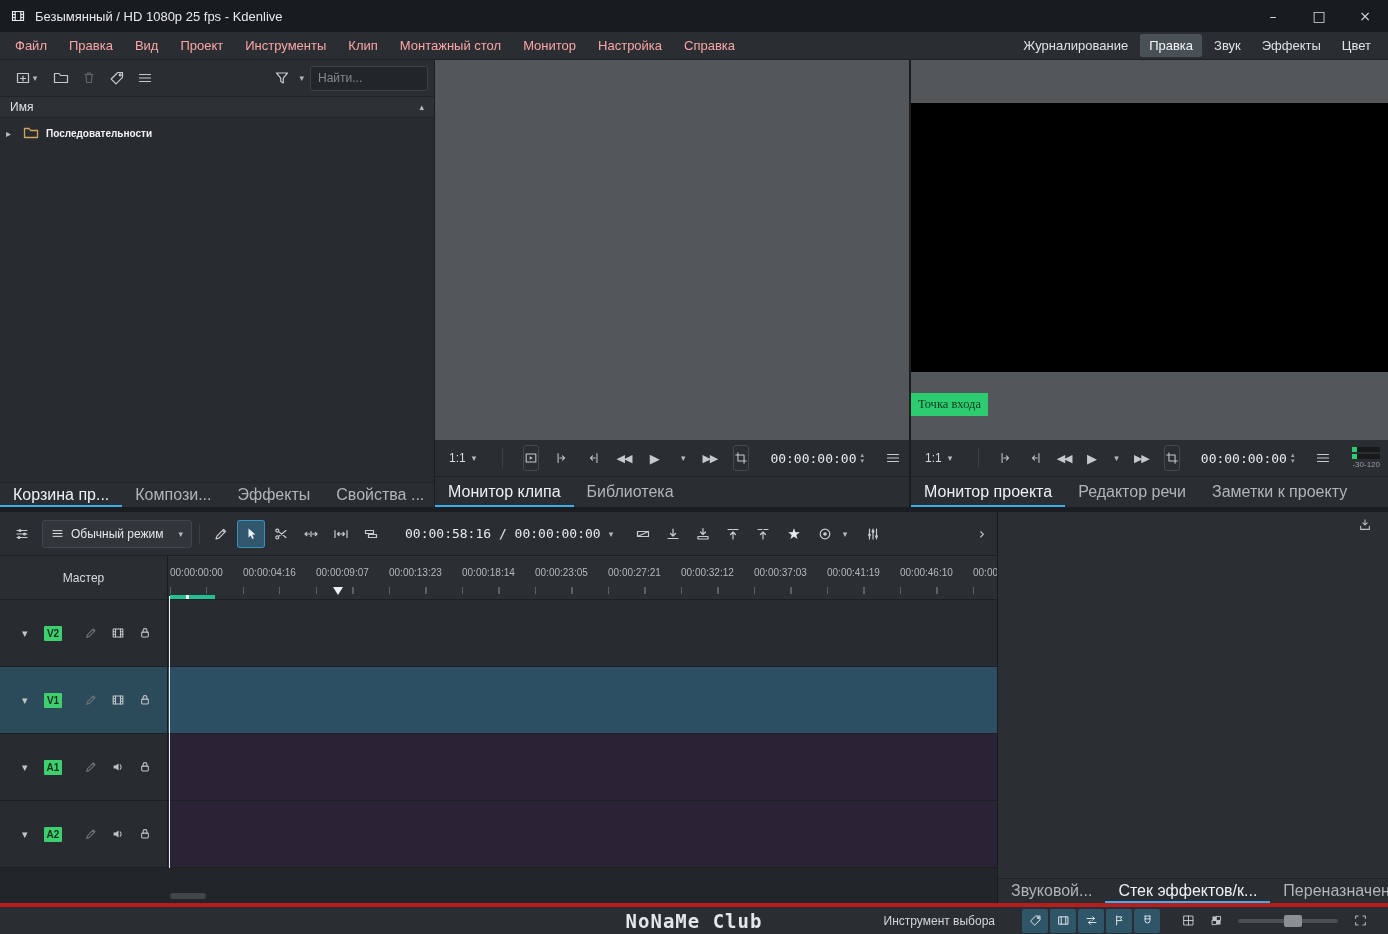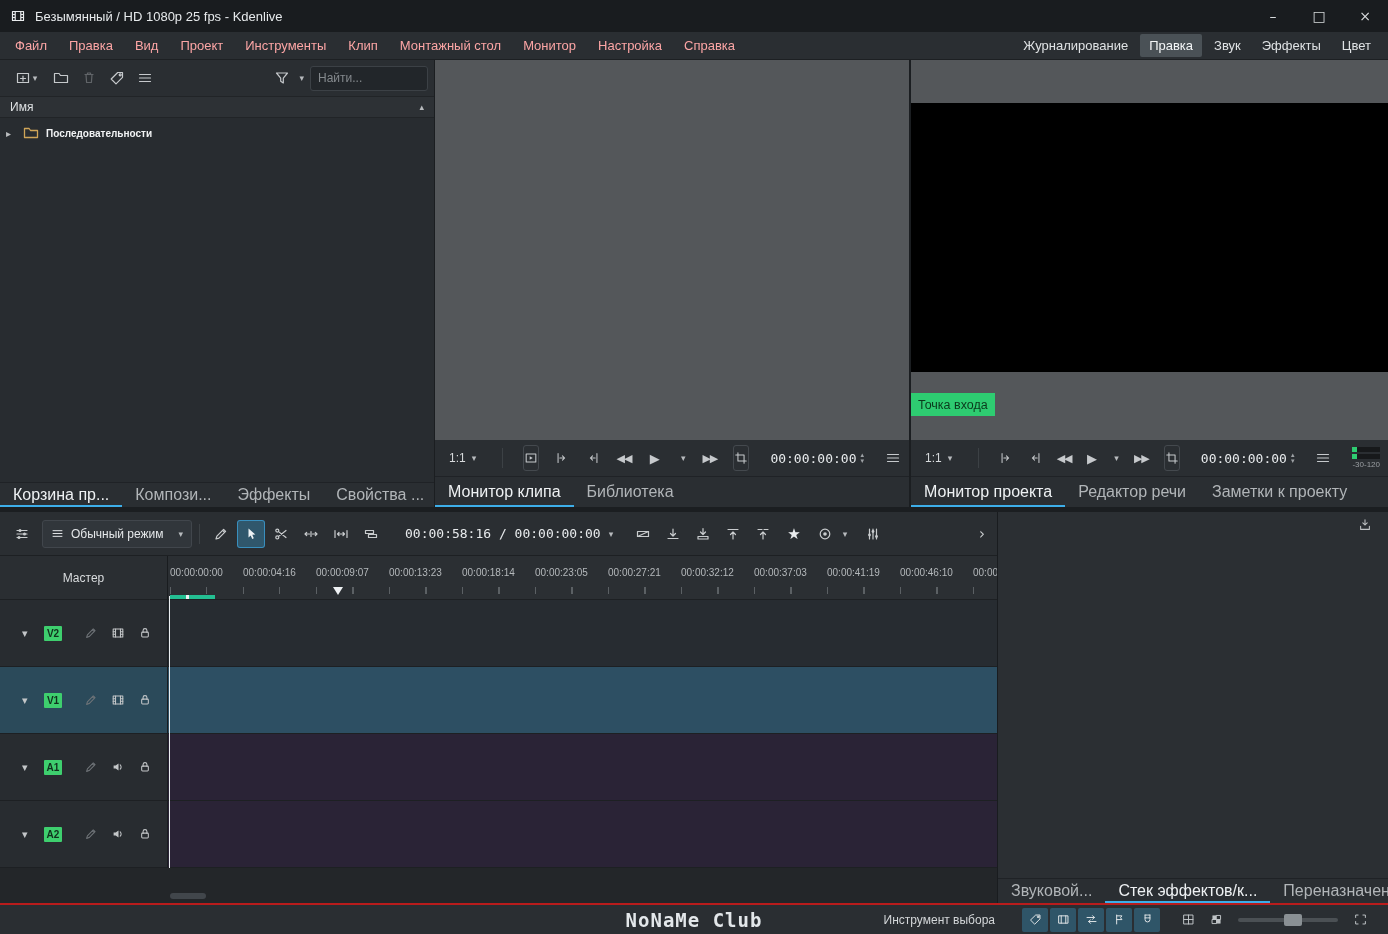--- a/index.html
+++ b/index.html
@@ -48,21 +48,21 @@
   .expander{font-size:10px;color:#b9bcbe;width:10px}
   .tree-label{font-weight:bold;font-size:10px;color:#f1f3f4}
   .bin-tabs{height:25px}
 
   
   .clipmon{position:absolute;left:435px;top:60px;width:474px;height:447px;display:flex;flex-direction:column;background:#2a2e32}
   .projmon{position:absolute;left:911px;top:60px;width:477px;height:447px;display:flex;flex-direction:column;background:#2a2e32}
   .mon-video{position:relative;height:380px;background:#54575a;overflow:hidden}
   .mon-black{position:absolute;left:0;right:0;top:43px;height:269px;background:#000}
   .inpoint{position:absolute;left:0;top:333px;height:23px;display:flex;align-items:center;padding:0 7px;
-           background:#2ecc71;color:#0b3a1c;font-family:Liberation Sans, sans-serif;font-size:12.5px}
+           background:#2ecc71;color:#0b3a1c;font-family:Liberation Serif, serif;font-size:12.5px}
   .mon-ctrl{height:36px;display:flex;align-items:center;padding:0 8px;gap:15px}
   .zoombox{display:flex;align-items:center;gap:4px;color:#d7dadc;font-size:12px;padding:0 6px;height:26px}
   .vsep{width:1px;height:20px;background:#3c4145;margin:0 5px}
   .mbtn{width:27px;height:26px;display:flex;align-items:center;justify-content:center;color:#c6c9cc}
   .mbtn.narrow{width:16px}
   .mbtn.framed{border:1px solid #44494e;border-radius:3px}
   .tr-ico{font-size:11px;letter-spacing:-1px}
   .tcbox{display:flex;align-items:center;margin:0 6px;height:26px}
   .tc{font-family:"DejaVu Sans Mono",monospace;font-size:13px;color:#e8ebed}
   .spin{display:flex;flex-direction:column;justify-content:center;margin-left:4px;line-height:6px}
@@ -114,21 +114,21 @@
 
   
   .fxpanel{position:absolute;left:997px;top:512px;width:391px;height:391px;background:#2b2f33;
            border-left:1px solid #191c1f;display:flex;flex-direction:column}
   .fx-body{flex:1;position:relative}
   .fx-opt{position:absolute;top:6px;right:16px;color:#c0c3c5}
   .fx-tabs{height:25px}
 
   
   .statusbar{position:absolute;left:0;top:903px;width:1388px;height:31px;background:#2a2e32;
-             display:flex;align-items:center;border-top:2px solid #b91c1c}
+             display:flex;align-items:center;border-top:4px solid #b91c1c}
   .watermark{position:absolute;left:0;right:0;text-align:center;font-family:"DejaVu Sans Mono",monospace;
              font-weight:bold;font-size:19px;letter-spacing:1px;color:#e3e7ea;pointer-events:none}
   .sb-right{margin-left:auto;display:flex;align-items:center;padding-right:14px}
   .tool-label{font-size:12px;color:#d3d6d8;margin-right:26px}
   .sbtgl{width:26px;height:24px;margin:0 1px;display:flex;align-items:center;justify-content:center;
          background:rgba(61,174,233,.30);border-radius:2px;color:#e2e6e8}
   .sbico{width:26px;height:24px;margin:0 1px;display:flex;align-items:center;justify-content:center;color:#c0c4c7}
   .zslider{position:relative;width:100px;height:20px;margin:0 8px}
   .zgroove{position:absolute;left:0;right:0;top:8px;height:4px;background:#4b5054;border-radius:2px}
   .zhandle{position:absolute;left:46px;top:4px;width:18px;height:12px;background:#8a9094;border-radius:2px}

